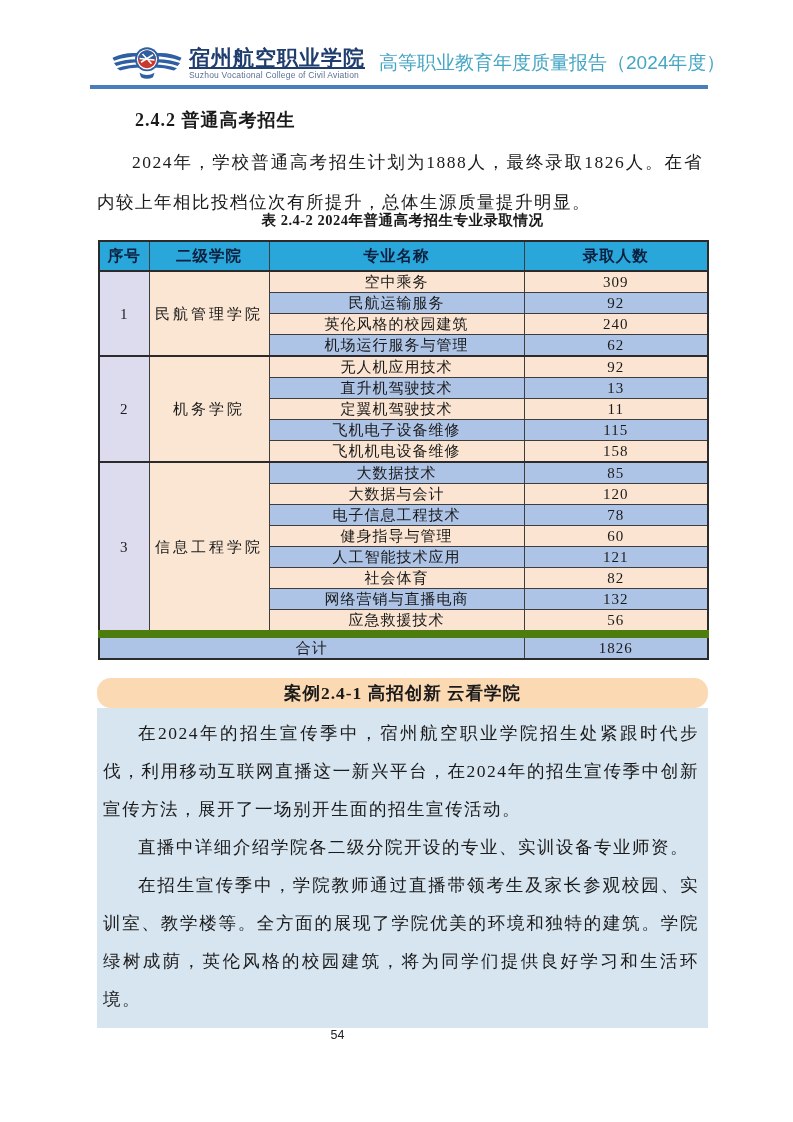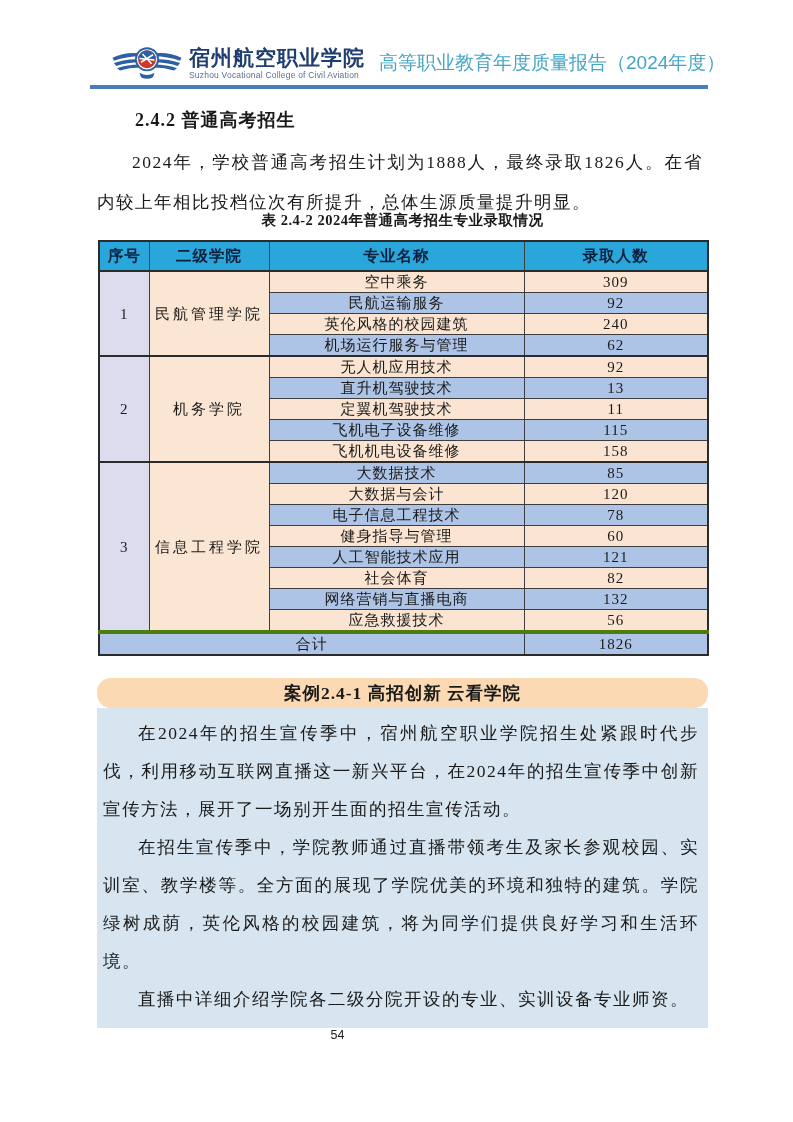--- a/index.html
+++ b/index.html
@@ -13,21 +13,21 @@
     color: #1a1a1a;
     overflow: hidden;
   }
 
   
   .header { position: absolute; top: 40px; left: 97px; width: 611px; height: 46px; display: flex; align-items: center; }
   .logo { width: 72px; height: 44px; flex: 0 0 auto; margin-left: 14px; }
   .college-block { margin-left: 6px; flex: 0 0 auto; }
   .college-name {
     font-family: "Liberation Sans", "DejaVu Sans", sans-serif;
-    font-weight: bold; font-size: 21px; letter-spacing: 1px; color: #1f3d6e; line-height: 24px;
+    font-weight: bold; font-size: 21px; letter-spacing: 1px; color: #1f3d6e; line-height: 24px; text-decoration: underline;
   }
   .college-en {
     font-family: "Liberation Sans", "DejaVu Sans", sans-serif;
     font-size: 8.5px; color: #5a6f96; letter-spacing: 0.2px;
   }
   .report-title {
     font-family: "Liberation Sans", "DejaVu Sans", sans-serif;
     font-weight: normal; font-size: 19px; color: #44a5c5;
     margin-left: 14px; white-space: nowrap;
   }
@@ -55,21 +55,21 @@
     font-size: 15px; padding: 0; height: 21px; line-height: 20px;
     letter-spacing: 1px; overflow: hidden;
   }
   thead th { background: #29a7db; font-weight: bold; height: 30px; font-size: 15.5px; color: #0c1f3d; border-bottom: 2px solid #2b2b2b; }
   table { border: 2px solid #2b2b2b; }
   td.no-cell { background: #dddbee; font-size: 15px; }
   td.college-cell { background: #fae6d3; letter-spacing: 3px; }
   td.shade-cream { background: #fbe5d2; }
   td.shade-blue  { background: #aec4e7; }
   tr.group-start td { border-top: 2px solid #2b2b2b; }
-  tr.total-row td { background: #aec4e7; border-top: 4px solid #4d7c0f; height: 23px; }
+  tr.total-row td { background: #aec4e7; border-top: 8px solid #4d7c0f; height: 23px; }
 
   
   .case-box { position: absolute; top: 678px; left: 97px; width: 611px; }
   .case-header {
     background: #fbd9b3; height: 30px; display: flex; align-items: center; justify-content: center;
     font-weight: bold; font-size: 17.5px; letter-spacing: 1px; border-radius: 14px;
   }
   .case-body {
     background: #d7e5f0; padding: 6px 9px 10px 6px;
     font-size: 17.5px; line-height: 38px; text-align: justify; letter-spacing: 1.5px;
@@ -216,20 +216,20 @@
             <td>1826</td>
           </tr>
         </tbody>
     </table>
   </div>
 
   <div class="case-box">
     <div class="case-header">案例2.4-1 高招创新 云看学院</div>
     <div class="case-body" id="case-body">
         <p>在2024年的招生宣传季中，宿州航空职业学院招生处紧跟时代步伐，利用移动互联网直播这一新兴平台，在2024年的招生宣传季中创新宣传方法，展开了一场别开生面的招生宣传活动。</p>
+        <p>直播中详细介绍学院各二级分院开设的专业、实训设备专业师资。</p>
         <p>在招生宣传季中，学院教师通过直播带领考生及家长参观校园、实训室、教学楼等。全方面的展现了学院优美的环境和独特的建筑。学院绿树成荫，英伦风格的校园建筑，将为同学们提供良好学习和生活环境。</p>
-        <p>直播中详细介绍学院各二级分院开设的专业、实训设备专业师资。</p>
       </div>
   </div>
 
   <div class="page-number">54</div>
 
 </div>
 
 </body></html>

